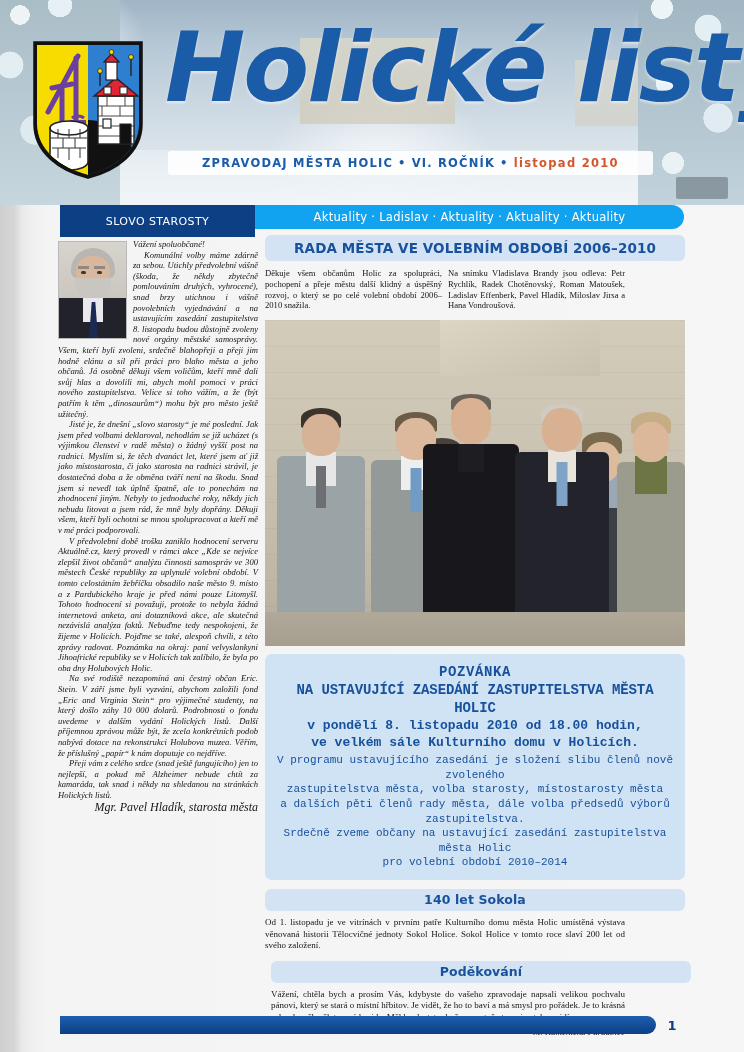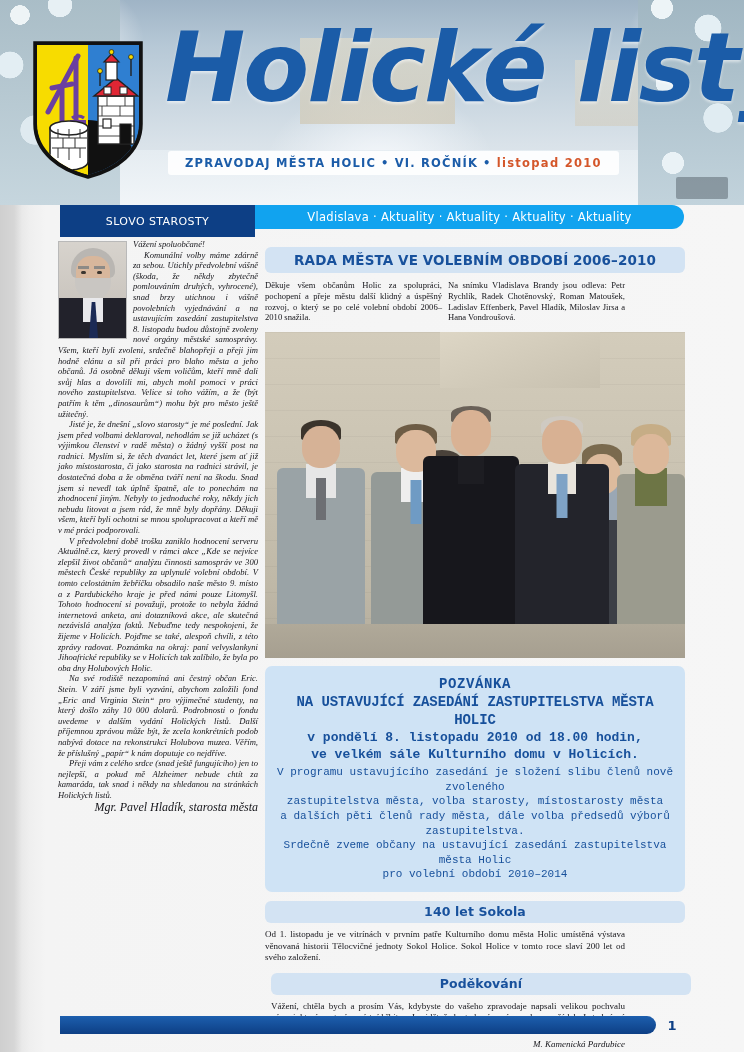--- a/index.html
+++ b/index.html
@@ -64,21 +64,21 @@
     position:absolute;left:165px;top:20px;
     font-family:"DejaVu Sans", sans-serif;
     font-weight:bold;font-style:italic;
     font-size:96px;line-height:1;
     color:#1b5ca8;
     letter-spacing:-2px;
     text-shadow:0 2px 3px rgba(255,255,255,.55);
     white-space:nowrap;
   }
   .mh-subbar{
-    position:absolute;left:168px;top:151px;width:451px;height:24px;
+    position:absolute;left:168px;top:151px;width:485px;height:24px;
     background:rgba(255,255,255,.88);
     border-radius:3px;
     display:flex;align-items:center;justify-content:center;
     font-family:"DejaVu Sans", sans-serif;
     font-size:11.5px;font-weight:bold;
     letter-spacing:1.2px;
     color:#1b5ca8;
     white-space:nowrap;
   }
   .mh-subbar .sep{color:#1b5ca8;margin:0 5px;}
@@ -142,21 +142,21 @@
   }
   .col-left p.first{text-indent:0;}
   .sig{
     margin-top:2px;
     font-family:"Liberation Serif", serif;
     font-style:italic;font-size:12px;line-height:10.6px;
     text-align:right;color:#15151a;
   }
 
   
-  .col-right{position:absolute;left:265px;top:12px;width:360px;}
+  .col-right{position:absolute;left:265px;top:0;width:360px;}
 
   .sect-head{
     width:420px;height:26px;
     background:#d3e3f3;
     border-radius:6px;
     display:flex;align-items:center;justify-content:center;
     font-family:"DejaVu Sans", sans-serif;
     font-weight:bold;font-size:13.5px;
     color:#18519c;
     letter-spacing:.1px;
@@ -327,21 +327,21 @@
       <span>ZPRAVODAJ MĚSTA HOLIC</span>
       <span class="sep">•</span>
       <span class="year">VI. ROČNÍK</span>
       <span class="sep">•</span>
       <span class="issue">listopad 2010</span>
     </div>
   </div>
 
   <div class="navstrip">
     <div class="nav-left">SLOVO STAROSTY</div>
-    <div class="nav-right">Vladislava · Aktuality · Aktuality · Aktuality · Aktuality</div>
+    <div class="nav-right">Aktuality · Ladislav · Aktuality · Aktuality · Aktuality</div>
   </div>
 
   <div class="content">
 
     <div class="col-left">
       <div class="portrait">
         <div class="p-bg"></div>
         <div class="p-hair"></div>
         <div class="p-face"></div>
         <div class="p-brow l"></div>

